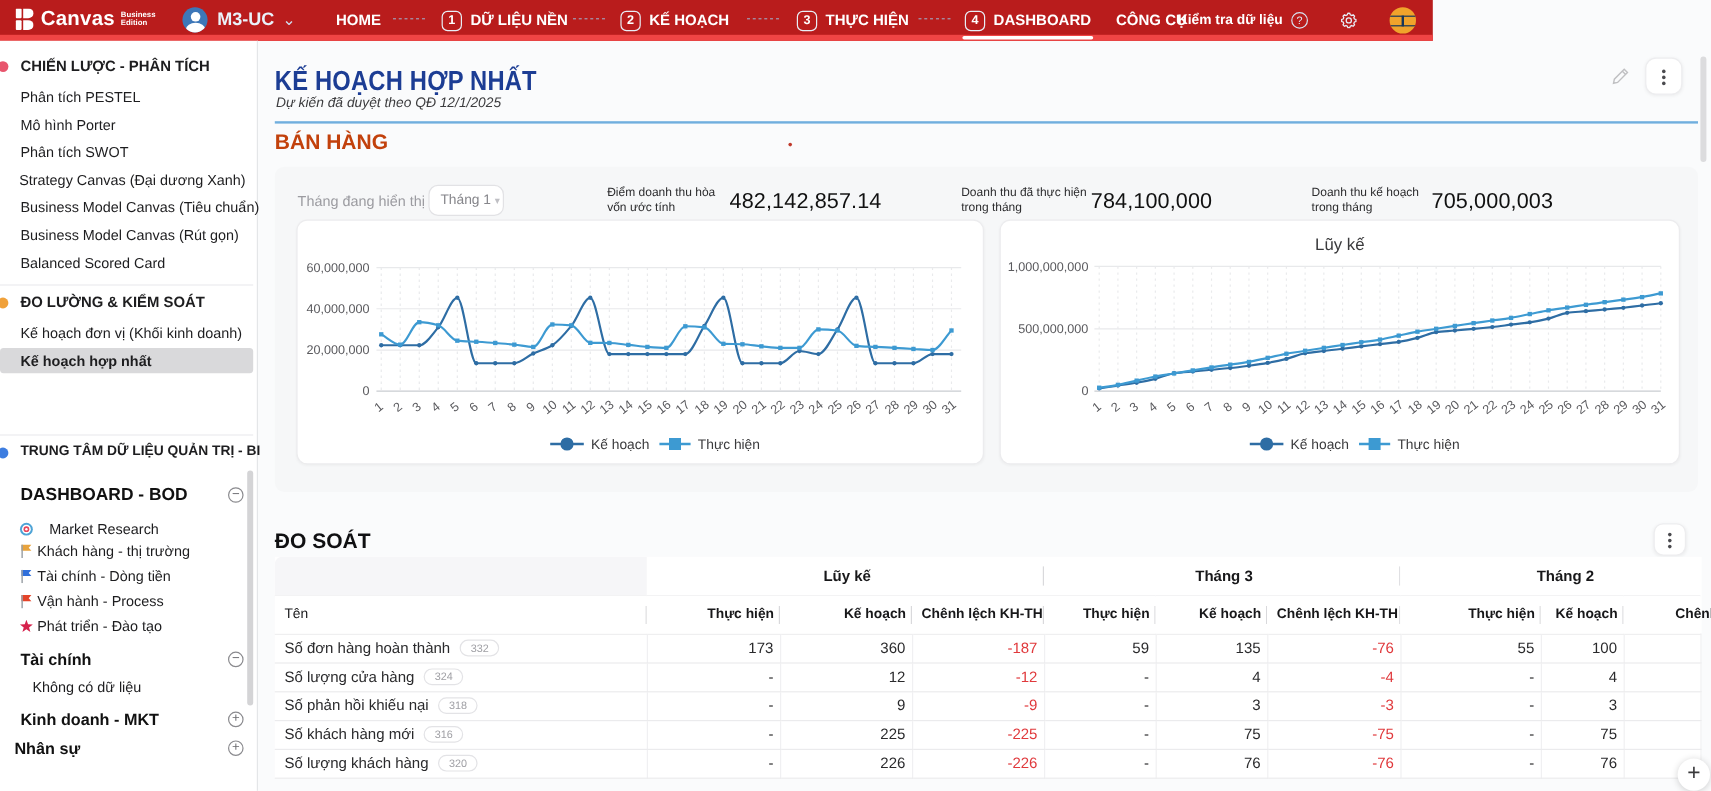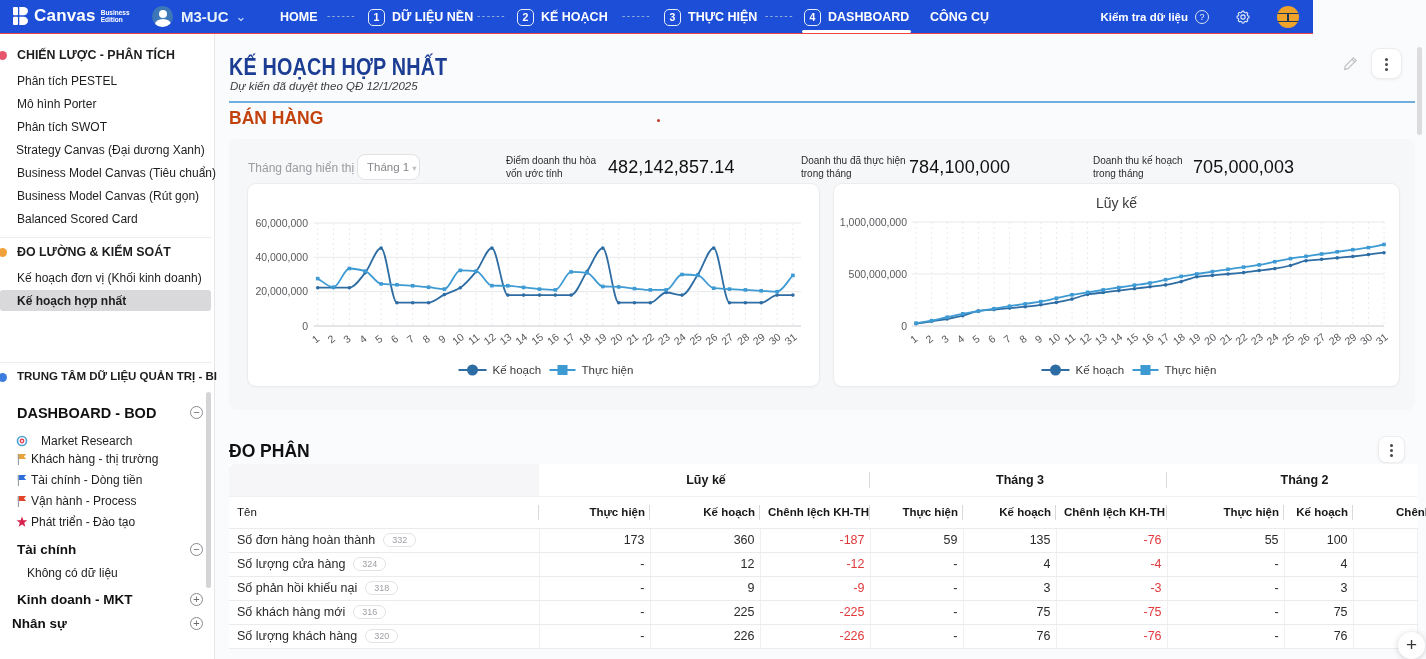--- a/index.html
+++ b/index.html
@@ -1,18 +1,18 @@
 <!DOCTYPE html>
 <html><head>
 <meta charset="utf-8">
 <style>
 * { margin:0; padding:0; box-sizing:border-box; }
 html,body { width:1426px; height:659px; overflow:hidden; font-family:"Liberation Sans",sans-serif; background:#fafbfc; }
 
-.nav { position:absolute; left:0; top:0; width:1313px; height:34px; background:#1d4ed8; border-bottom:1px solid #ef4444; }
+.nav { position:absolute; left:0; top:0; width:1194px; height:34px; background:#b91c1c; border-bottom:5px solid #ef4444; }
 .nav-inner { position:relative; height:34px; color:#fff; }
 .logo { position:absolute; left:13px; top:6px; display:flex; align-items:center; }
 .logo-ico { width:15px; height:18px; margin-right:6px; }
 .logo-name { font-size:17px; font-weight:bold; letter-spacing:.2px; }
 .logo-sub { margin-left:5px; font-size:6.5px; font-weight:bold; line-height:7px; }
 .user { position:absolute; left:152px; top:6px; display:flex; align-items:center; }
 .user-av { width:21px; height:21px; border-radius:50%; background:#3d77b8; position:relative; overflow:hidden; }
 .user-av:before { content:""; position:absolute; left:6.5px; top:3.5px; width:8px; height:8px; border-radius:50%; background:#fff; }
 .user-av:after { content:""; position:absolute; left:2.5px; top:13px; width:16px; height:11px; border-radius:50%; background:#fff; }
 .user-name { margin-left:8px; font-size:15px; font-weight:bold; color:#eaf2fa; }
@@ -475,21 +475,21 @@
 <line x1="207.5" y1="186" x2="235.5" y2="186" stroke="#2e6da4" stroke-width="2"></line>
           <circle cx="221.5" cy="186" r="5.5" fill="#2e6da4"></circle>
           <text x="241.5" y="190" font-size="11.5" fill="#3a3a3c">Kế hoạch</text>
           <line x1="298.5" y1="186" x2="324.5" y2="186" stroke="#3d9ad2" stroke-width="2"></line>
           <rect x="306.5" y="181" width="10" height="10" fill="#3d9ad2"></rect>
           <text x="330.5" y="190" font-size="11.5" fill="#3a3a3c">Thực hiện</text>
         </svg>
     </div>
   </div>
 
-  <div class="h2b">ĐO PHÂN</div>
+  <div class="h2b">ĐO SOÁT</div>
   <div class="kebab2">
       <div class="dots" style="margin-top:12px;"></div>
     </div>
   <table class="meas">
       <colgroup>
         <col style="width:310px">
         <col style="width:111px">
         <col style="width:110px">
         <col style="width:110px">
         <col style="width:93px">

